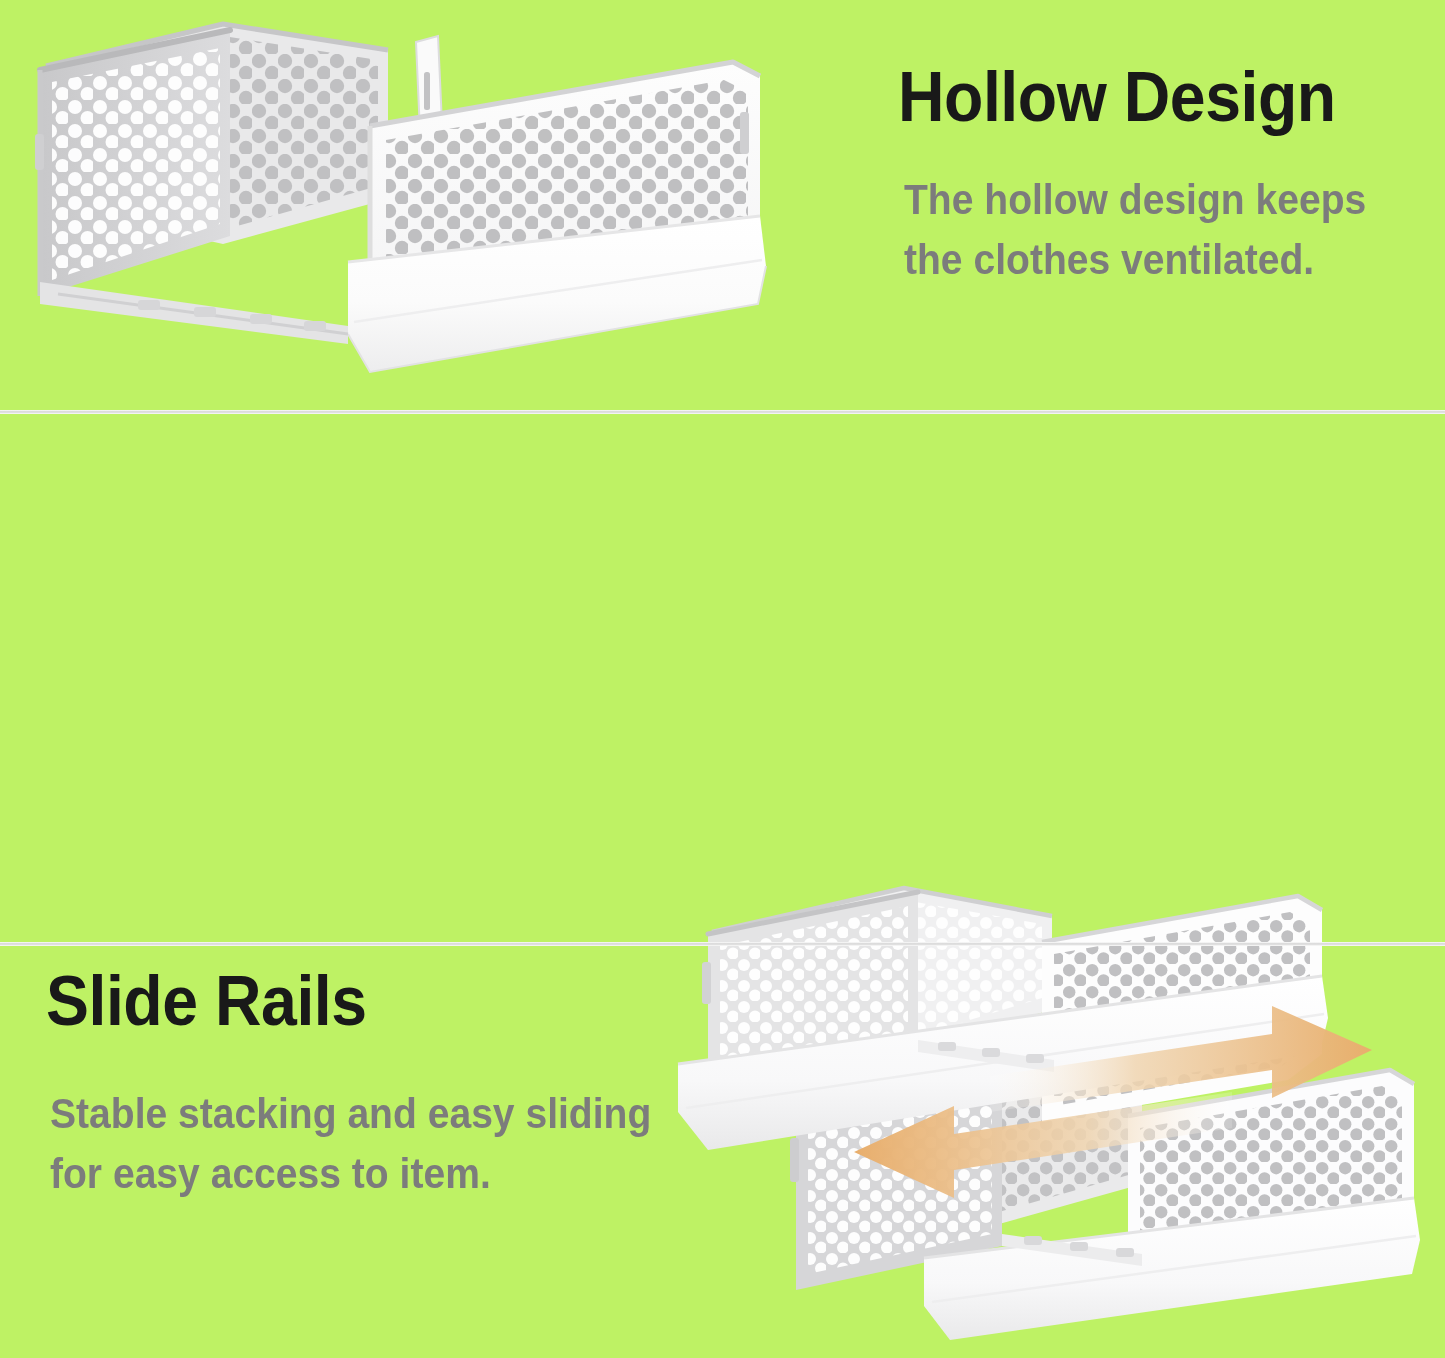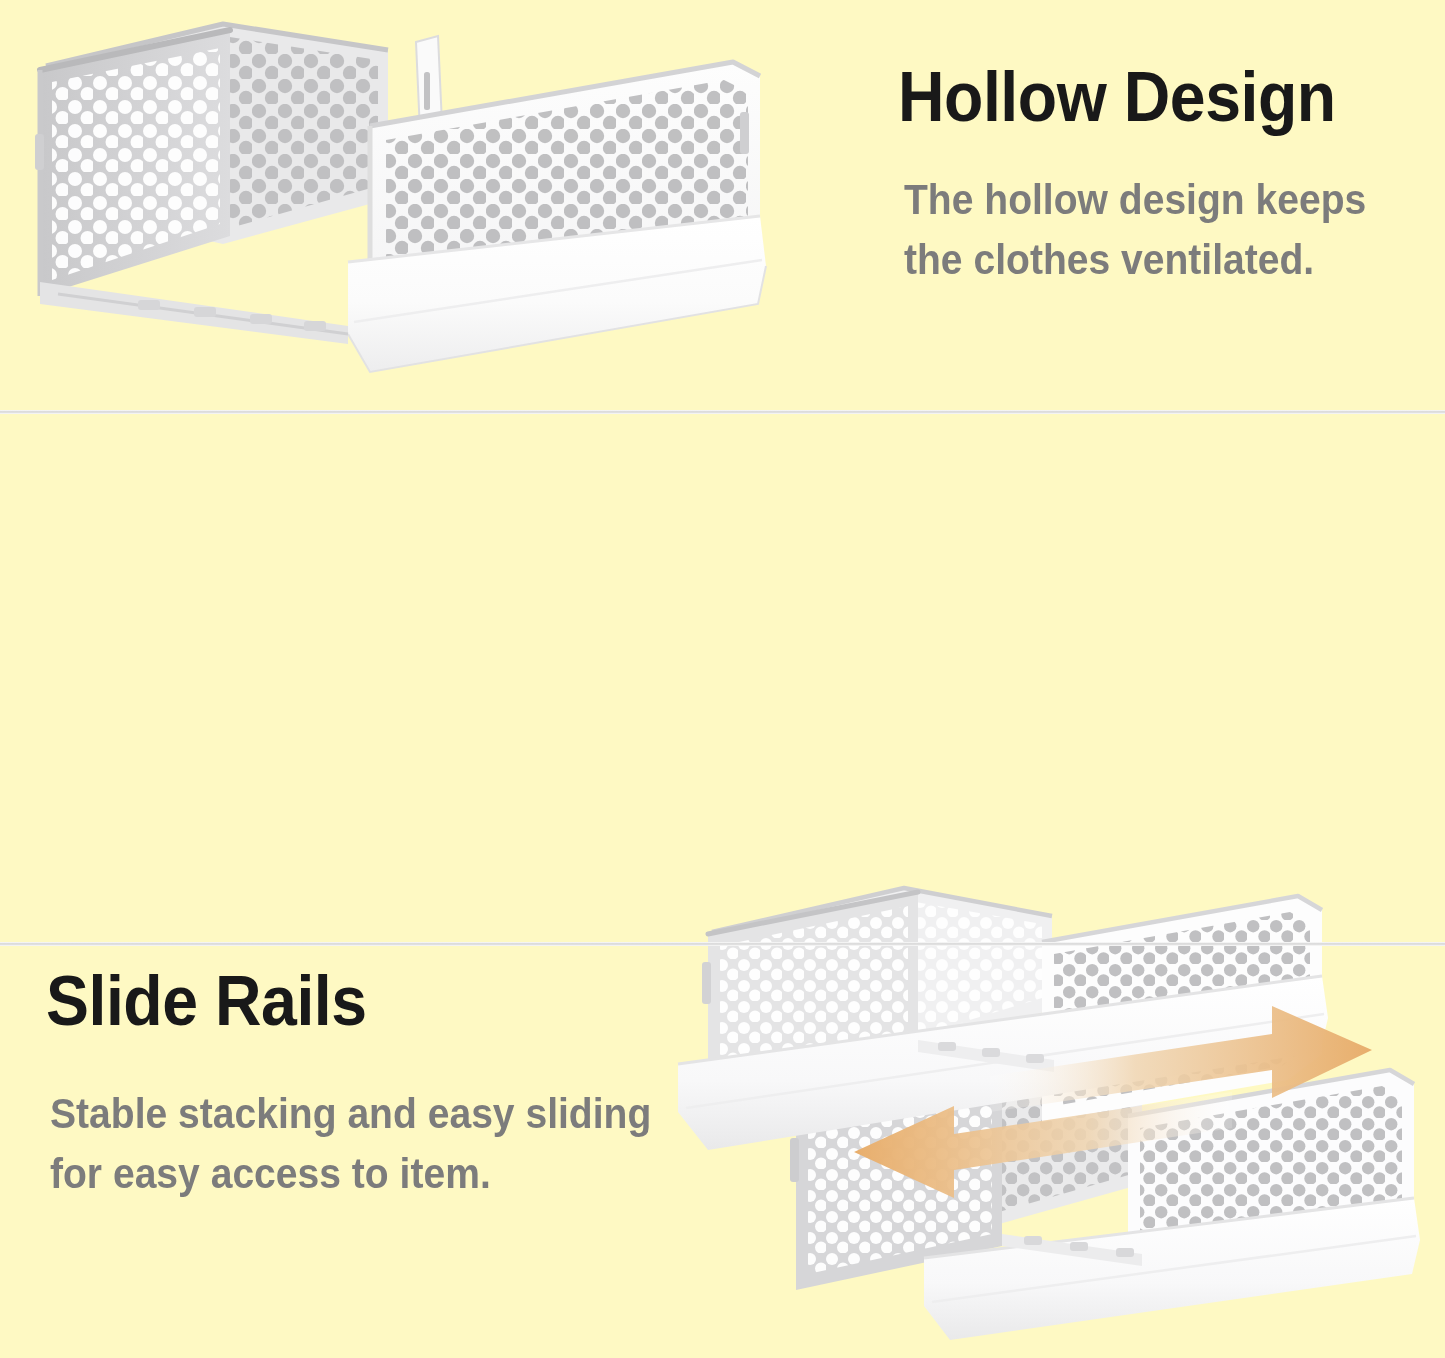--- a/index.html
+++ b/index.html
@@ -13,21 +13,21 @@
     height: 1358px;
     font-family: "Liberation Sans", "DejaVu Sans", sans-serif;
     overflow: hidden;
     position: relative;
   }
 
   .page {
     width: 1445px;
     height: 1358px;
     position: relative;
-    background: #fef9c3;
+    background: #bef264;
   }
 
   
   .section {
     position: absolute;
     left: 0;
     width: 1445px;
     box-sizing: border-box;
   }
   #section-hollow  { top: 0px;    height: 413px; }

